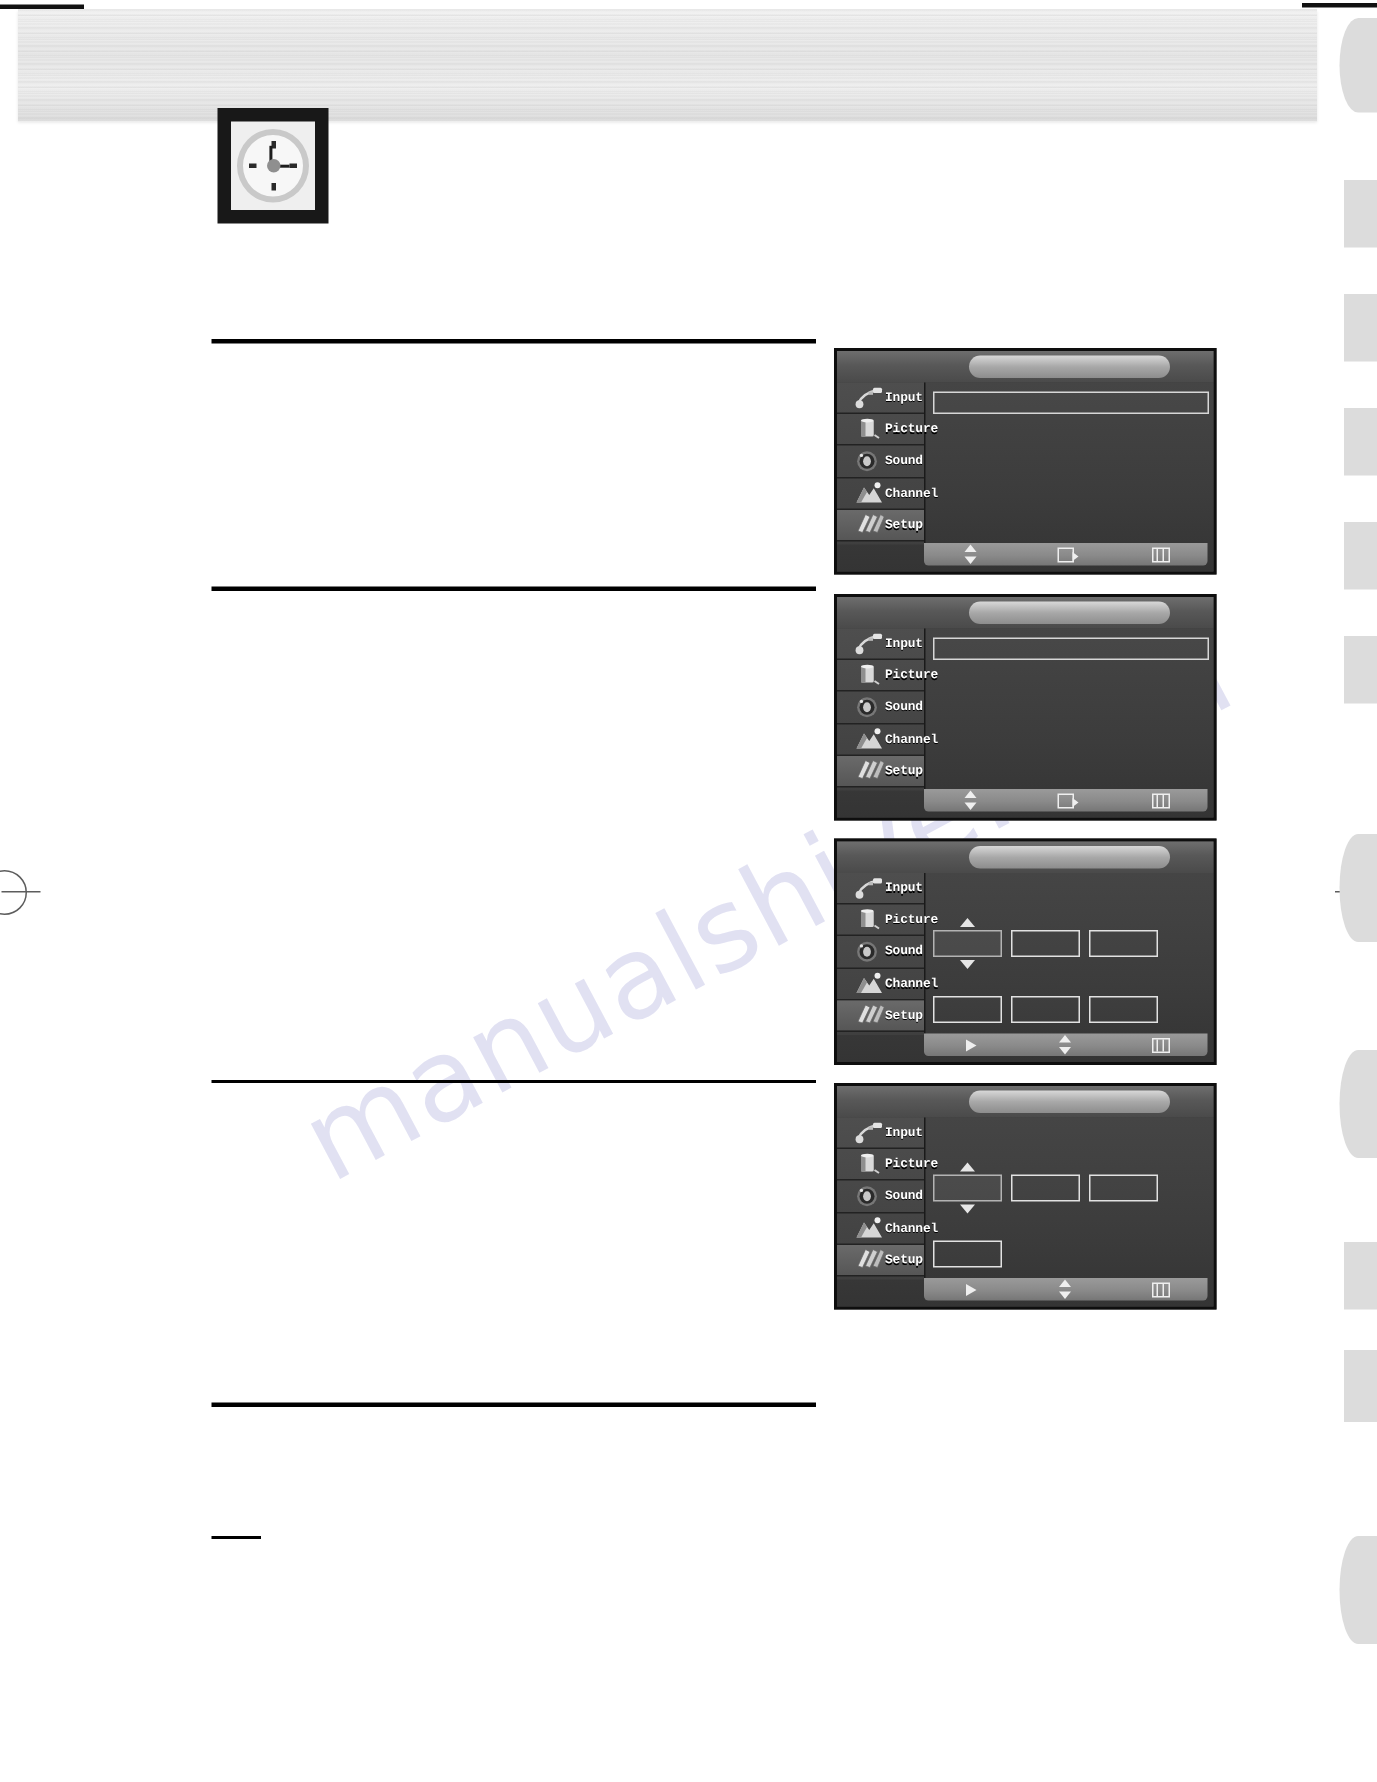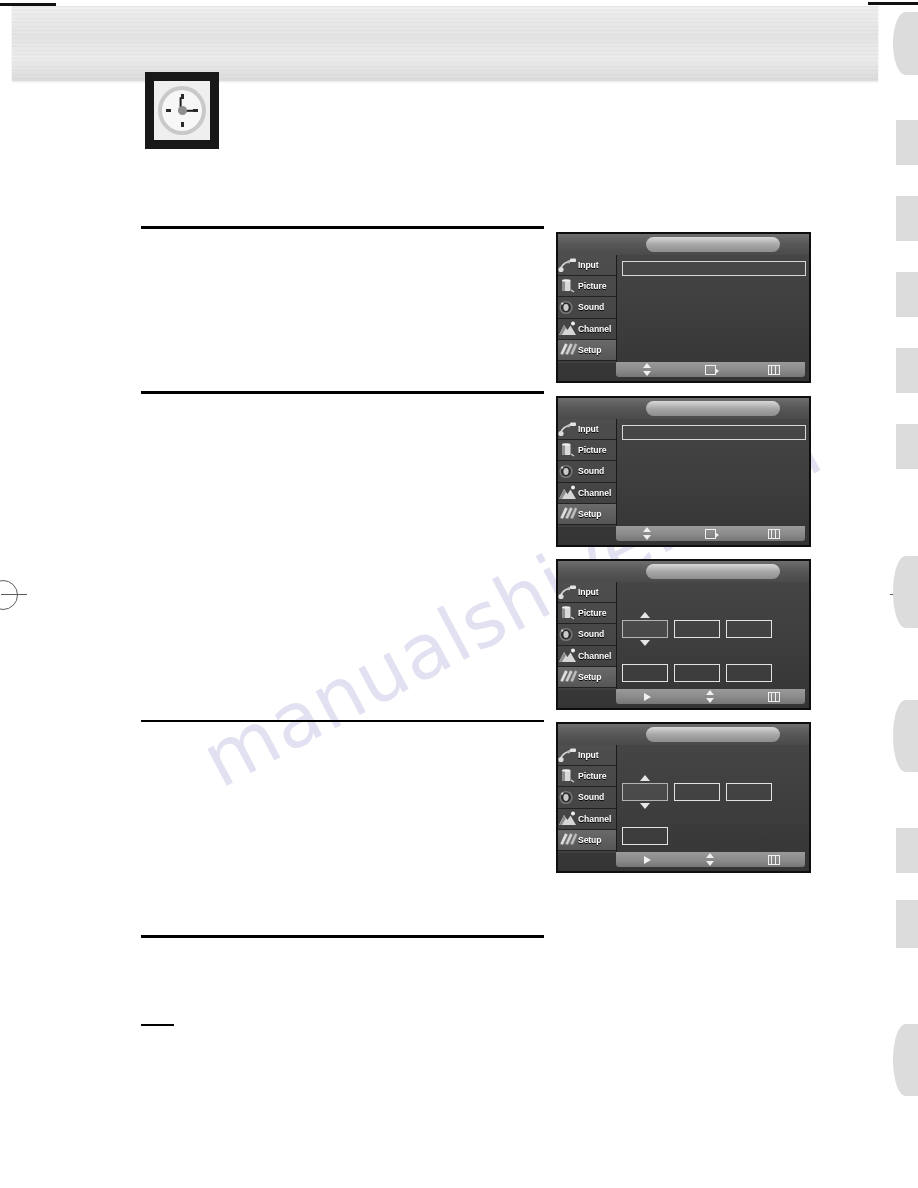--- a/index.html
+++ b/index.html
@@ -208,22 +208,23 @@
     width: 58px; height: 108px;
     background: linear-gradient(to bottom, #4e4e4e 0%, #3f3f3f 100%);
     border-right: 1px solid #1a1a1a;
   }
   .osd-item {
     position: relative;
     height: 21.2px;
     display: flex;
     align-items: center;
     border-bottom: 1px solid #222;
-    padding-left: 0;
-    box-sizing: border-box;
+    padding-left: 12px;
+    box-sizing: border-box;
+    font-family: Liberation Mono, monospace;
   }
   .osd-item .ic {
     width: 20px; height: 17px;
     flex: 0 0 20px;
     position: relative;
   }
   .osd-item .lbl {
     font-size: 8.6px;
     font-weight: bold;
     color: #ffffff;

